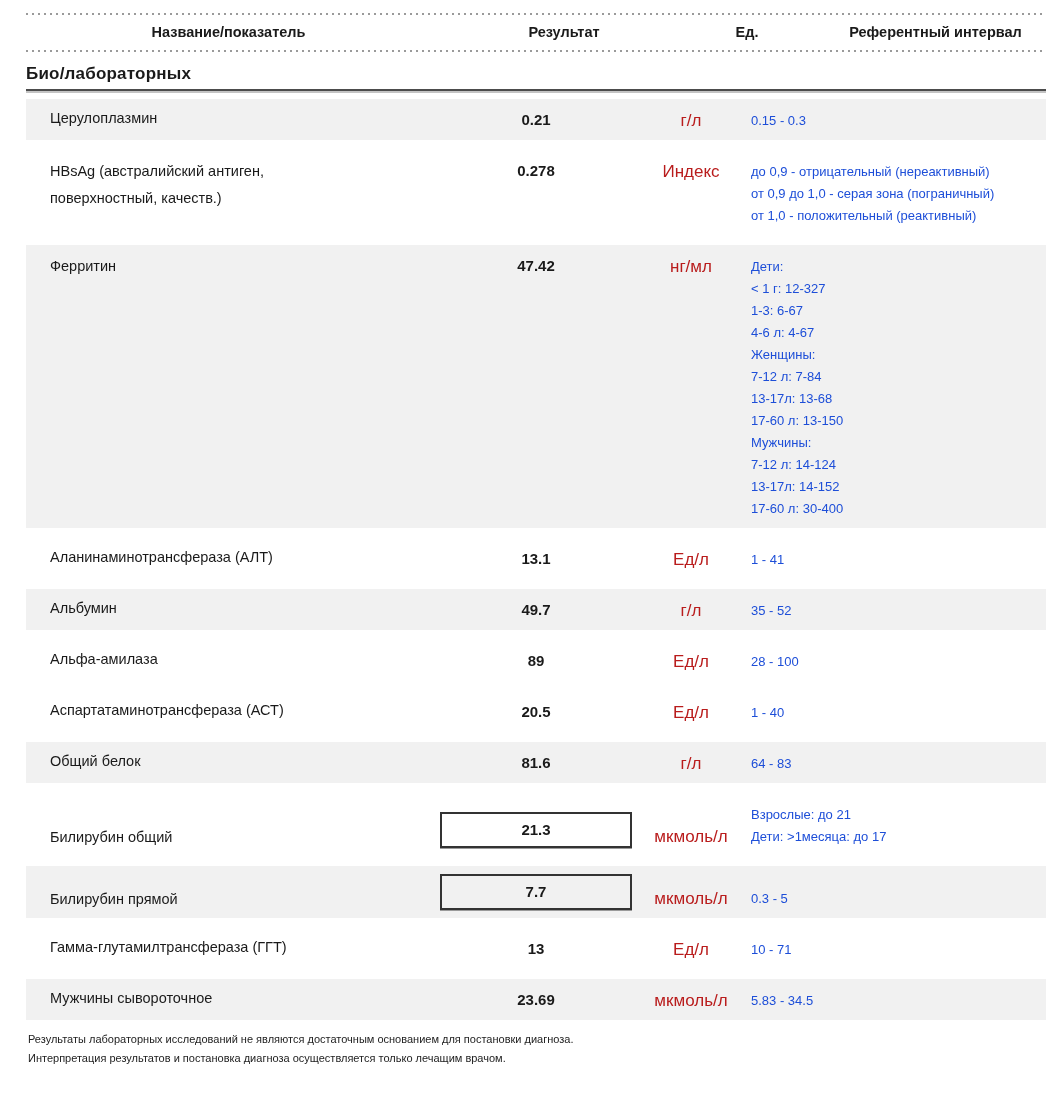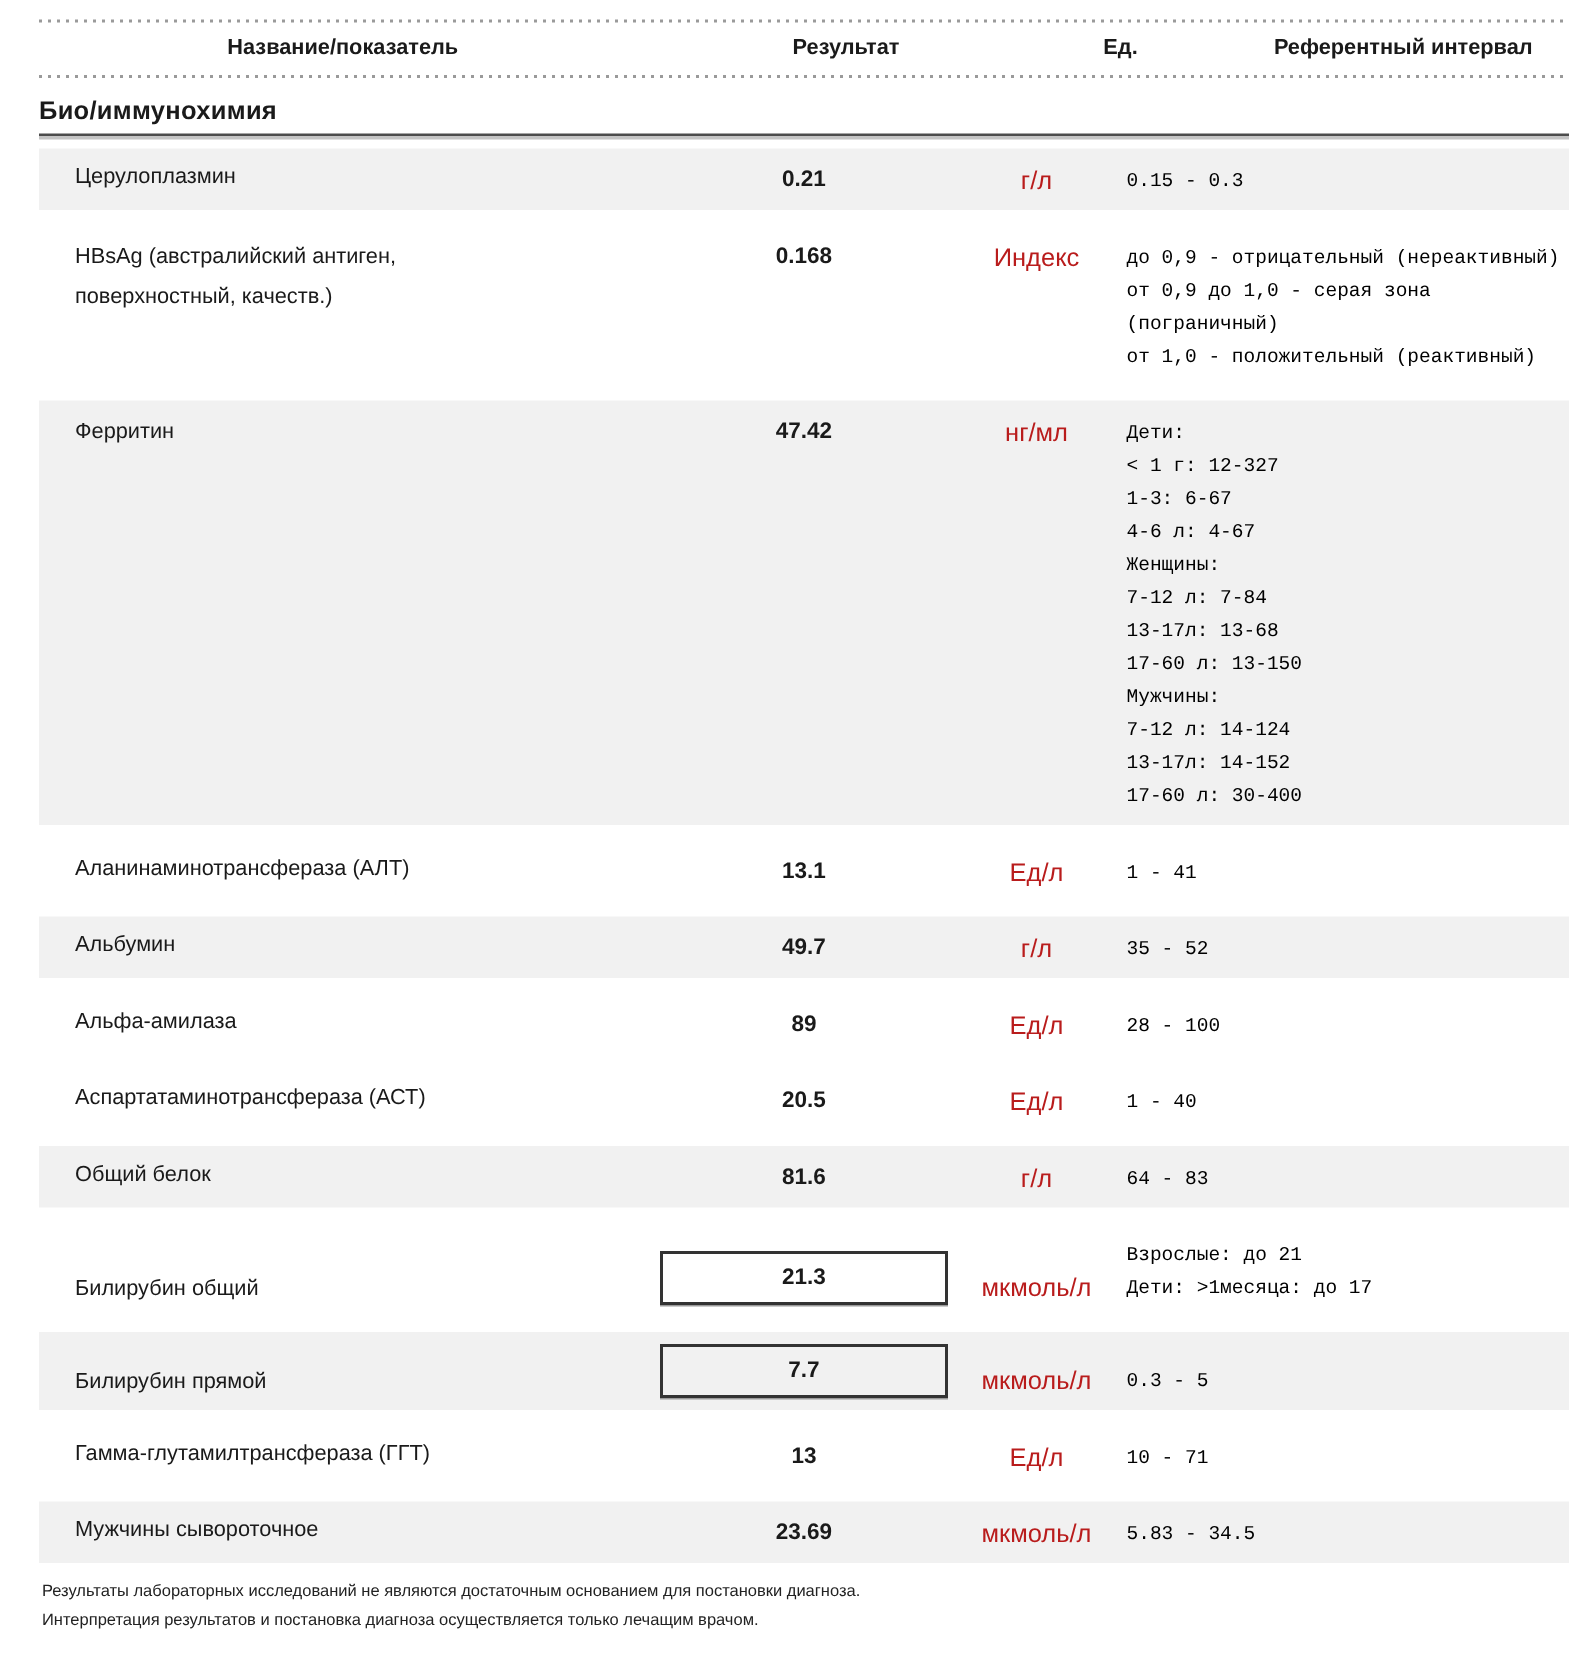--- a/index.html
+++ b/index.html
@@ -75,22 +75,21 @@
   .cell.col-unit {
     font-size: 17px;
     line-height: 22px;
     padding-top: 3px;
     color: #b91c1c;
   }
   .cell.col-ref {
     font-size: 13px;
     line-height: 22px;
     padding-top: 3px;
-    color: #000000;
-    font-family: Liberation Mono, monospace;
+    color: #1d4ed8;
   }
   .single .cell.col-name { line-height: 22px; }
 
   .result-box {
     display: inline-block;
     width: 192px;
     border: 2px solid #333333;
     box-shadow: 0 1px 0 #9a9a9a;
     padding: 7px 0;
     font-size: 15px;
@@ -119,36 +118,36 @@
 
   <div class="cols table-header">
     <div class="hcell col-name">Название/показатель</div>
     <div class="hcell col-result">Результат</div>
     <div class="hcell col-unit">Ед.</div>
     <div class="hcell col-ref">Референтный интервал</div>
   </div>
 
   <div class="dotted-line"></div>
 
-  <div class="section-title">Био/иммунохимия</div>
+  <div class="section-title">Био/лабораторных</div>
   <div class="section-rule"></div>
 
   <div class="rows">
 
     <div class="cols row shaded single">
       <div class="cell col-name">Церулоплазмин</div>
       <div class="cell col-result">0.21</div>
       <div class="cell col-unit">г/л</div>
       <div class="cell col-ref">0.15 - 0.3</div>
     </div>
 
     <div class="cols row">
       <div class="cell col-name">HBsAg (австралийский антиген,
 поверхностный, качеств.)</div>
-      <div class="cell col-result">0.168</div>
+      <div class="cell col-result">0.278</div>
       <div class="cell col-unit">Индекс</div>
       <div class="cell col-ref">до 0,9 - отрицательный (нереактивный)
 от 0,9 до 1,0 - серая зона (пограничный)
 от 1,0 - положительный (реактивный)</div>
     </div>
 
     <div class="cols row shaded">
       <div class="cell col-name">Ферритин</div>
       <div class="cell col-result">47.42</div>
       <div class="cell col-unit">нг/мл</div>

